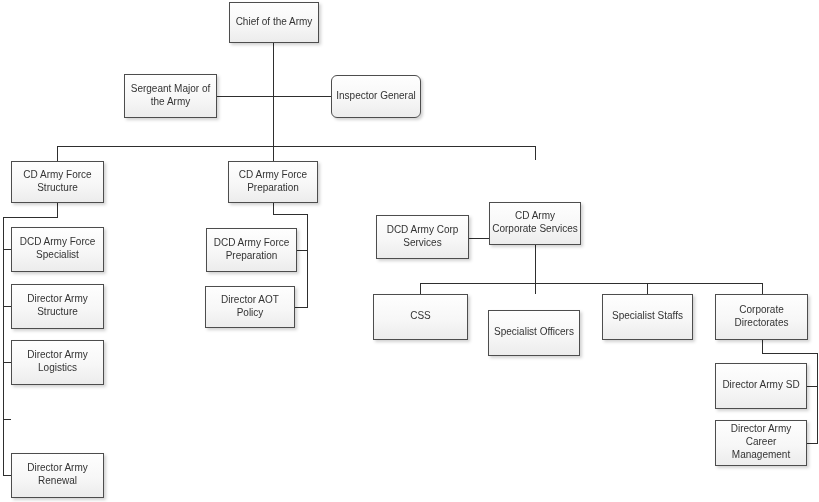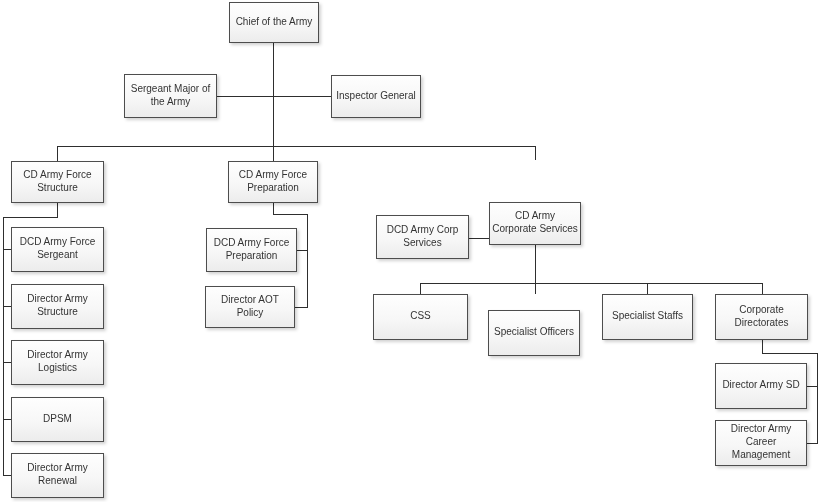--- a/index.html
+++ b/index.html
@@ -67,43 +67,40 @@
     <div class="edge h" style="left: 762px; top: 353px; width: 56px;"></div>
     <div class="edge v" style="left: 817px; top: 353px; height: 91px;"></div>
     <div class="edge h" style="left: 807px; top: 386px; width: 10px;"></div>
     <div class="edge h" style="left: 807px; top: 443px; width: 10px;"></div>
     <div class="node" style="left: 229px; top: 2px; width: 90px; height: 41px;">
       <span class="lbl">Chief of the Army</span>
     </div>
     <div class="node" style="left: 124px; top: 74px; width: 93px; height: 44px;">
       <span class="lbl">Sergeant Major of the Army</span>
     </div>
-    <div class="node" style="left: 331px; top: 75px; width: 90px; height: 43px;">
+    <div class="node" style="left: 331px; top: 75px; width: 90px; height: 43px; border-radius: 6px;">
       <span class="lbl">Inspector General</span>
     </div>
     <div class="node" style="left: 11px; top: 161px; width: 93px; height: 42px;">
       <span class="lbl">CD Army Force Structure</span>
     </div>
     <div class="node" style="left: 228px; top: 161px; width: 90px; height: 42px;">
       <span class="lbl">CD Army Force Preparation</span>
     </div>
     <div class="node" style="left: 489px; top: 160px; width: 92px; height: 43px; margin-top: 42px;">
       <span class="lbl">CD Army Corporate Services</span>
     </div>
     <div class="node" style="left: 11px; top: 227px; width: 93px; height: 45px;">
-      <span class="lbl">DCD Army Force Sergeant</span>
+      <span class="lbl">DCD Army Force Specialist</span>
     </div>
     <div class="node" style="left: 11px; top: 340px; width: 93px; height: 45px;">
       <span class="lbl">Director Army Logistics</span>
     </div>
     <div class="node" style="left: 11px; top: 284px; width: 93px; height: 45px;">
       <span class="lbl">Director Army Structure</span>
-    </div>
-    <div class="node" style="left: 11px; top: 397px; width: 93px; height: 45px;">
-      <span class="lbl">DPSM</span>
     </div>
     <div class="node" style="left: 11px; top: 453px; width: 93px; height: 45px;">
       <span class="lbl">Director Army Renewal</span>
     </div>
     <div class="node" style="left: 206px; top: 228px; width: 91px; height: 44px;">
       <span class="lbl">DCD Army Force Preparation</span>
     </div>
     <div class="node" style="left: 205px; top: 286px; width: 90px; height: 42px;">
       <span class="lbl">Director AOT Policy</span>
     </div>

